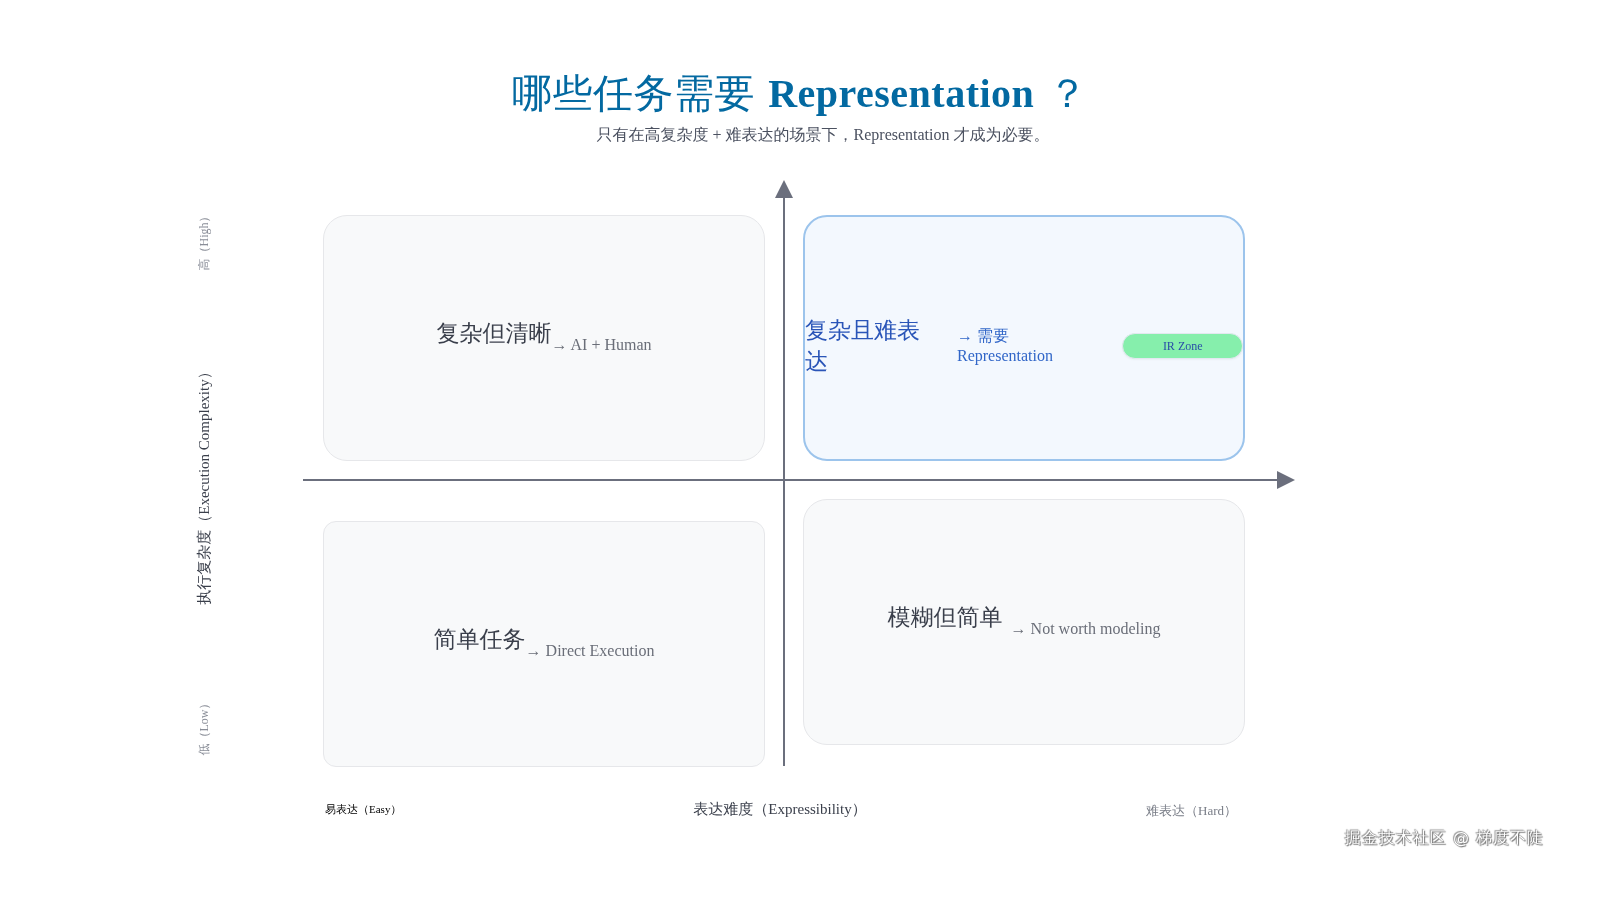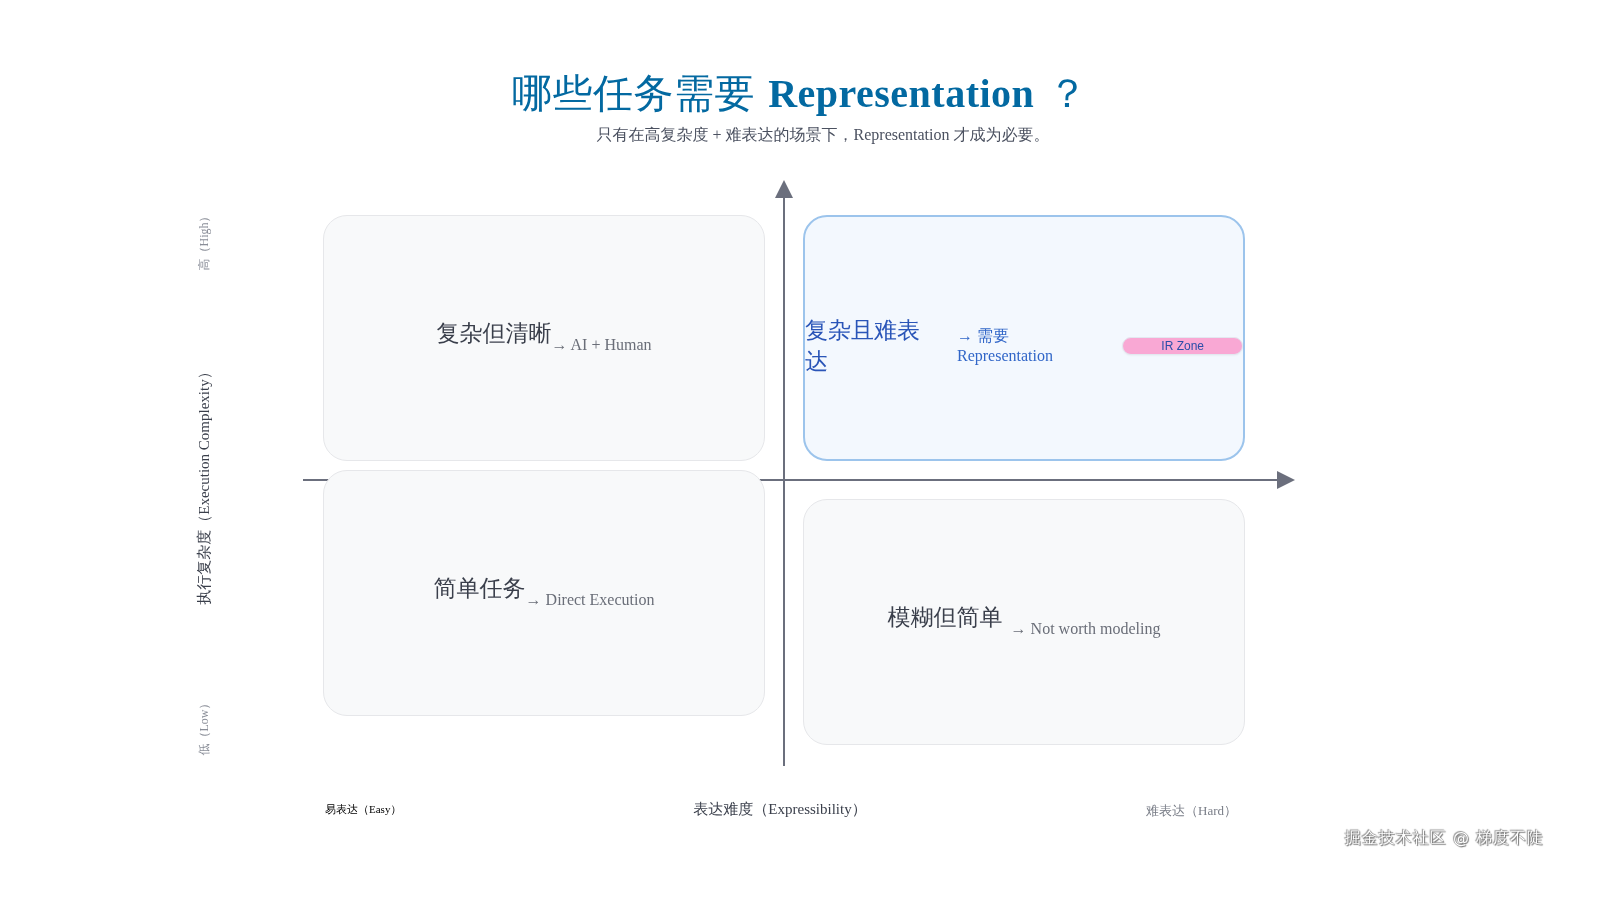--- a/index.html
+++ b/index.html
@@ -44,30 +44,30 @@
       font-size: 23px; color: #3a3f4b; margin-top: -10px;
     }
     .quad .q-sub {
       font-family: "Liberation Serif", "DejaVu Serif", serif;
       font-size: 16px; color: #6a6e78; margin-top: 14px;
     }
     .quad.highlight { background: #f3f8fe; border: 2px solid #9cc4ec; }
     .quad.highlight .q-title { color: #2a55b8; margin-top: 16px; }
     .quad.highlight .q-sub { color: #3166c8; }
     .badge {
-      margin-top: 16px; width: 126px; height: 18px; border-radius: 15px;
-      background: #f9a8d4; border: 1px solid #e3e8f0;
+      margin-top: 16px; width: 126px; height: 26px; border-radius: 15px;
+      background: #86efac; border: 1px solid #e3e8f0;
       display: flex; align-items: center; justify-content: center;
-      font-size: 12px; color: #2a4ea8; font-family: Liberation Sans, sans-serif;
+      font-size: 12px; color: #2a4ea8; font-family: Liberation Serif, serif;
       box-shadow: 0 1px 2px rgba(0,0,0,0.04);
     }
 
     #q-tl { left: 323px; top: 215px; }
     #q-tr { left: 803px; top: 215px; gap: 20px; }
-    #q-bl { left: 323px; top: 470px; }
+    #q-bl { left: 323px; top: 521px; border-radius: 13px; }
     #q-br { left: 803px; top: 499px; gap: 8px; }
 
     
     .vlabel {
       position: absolute; transform: rotate(-90deg); transform-origin: center center;
       white-space: nowrap; font-family: "Liberation Serif", "DejaVu Serif", serif;
     }
     .y-title { left: 54px; top: 475px; width: 300px; text-align: center; font-size: 15px; color: #3a3f4b; margin-left: 0; }
     .y-high { left: 154px; top: 232px; width: 100px; text-align: center; font-size: 12px; color: #8a8e98; }
     .y-low  { left: 154px; top: 718px; width: 100px; text-align: center; font-size: 12px; color: #8a8e98; }

